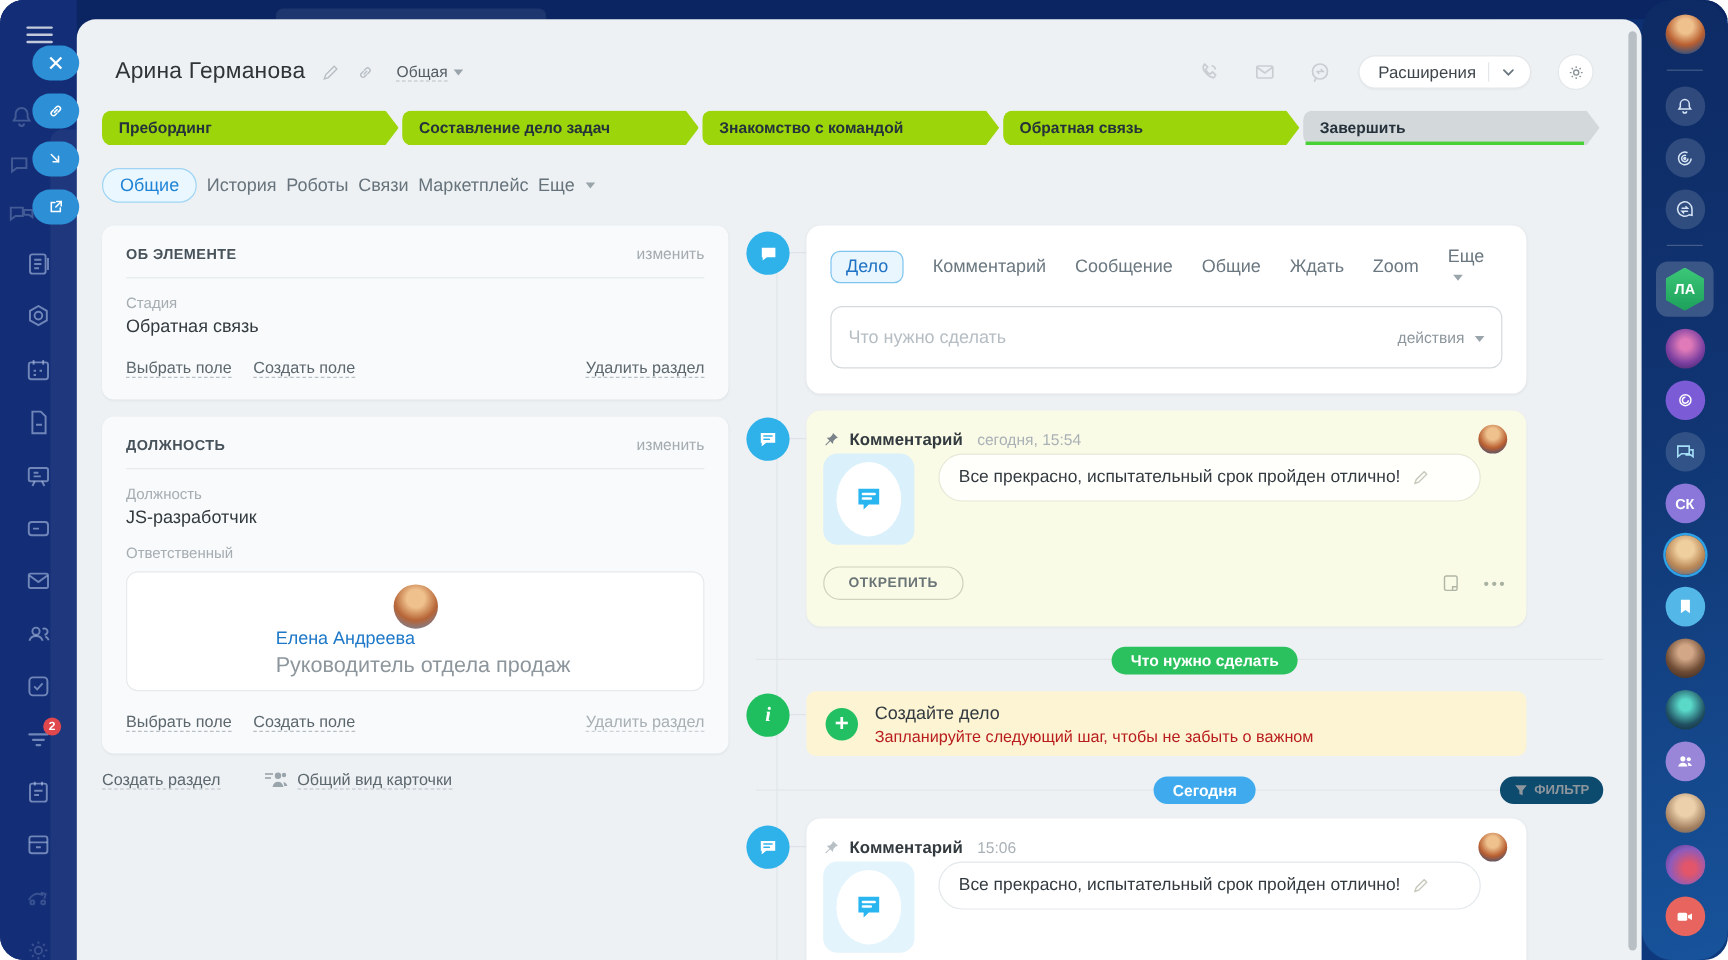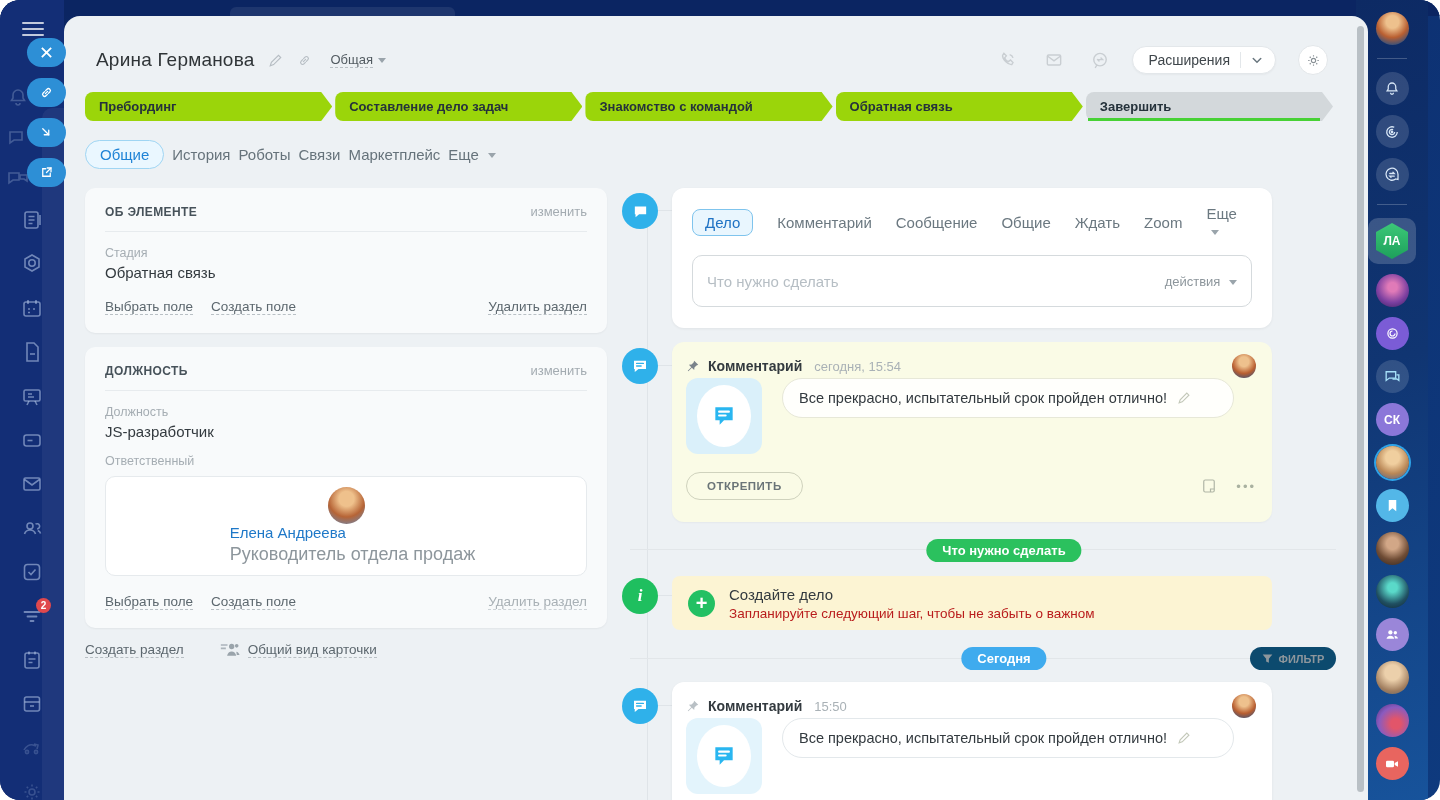--- a/index.html
+++ b/index.html
@@ -22,22 +22,22 @@
   .ghost-ic { position:absolute; left:6px; opacity:.25; color:#cfe0f6; }
   .pill { position:absolute; left:27px; width:39px; height:29px; border-radius:15px; background:#2d8fd6;
           display:flex; align-items:center; justify-content:center; color:#fff; z-index:30; cursor:pointer; }
   .lsb-icons { position:absolute; left:0; top:208px; width:64px; display:flex; flex-direction:column; align-items:center; gap:20px; }
   .lsb-ic { width:24px; height:24px; color:rgba(190,208,238,.55); position:relative; cursor:pointer; }
   .lsb-ic.dim { opacity:.4; }
   .badge-red { position:absolute; top:-6px; right:-7px; min-width:15px; height:15px; border-radius:8px; background:#e0484d;
                color:#fff; font-size:10px; font-weight:bold; display:flex; align-items:center; justify-content:center; padding:0 3px; }
 
   
-  .rsb { position:absolute; right:12px; top:0; width:72px; height:800px;
-         background:linear-gradient(165deg,#0d2a64 0%,#103572 45%,#17539b 100%); }
+  .rsb { position:absolute; right:0; top:0; width:72px; height:800px;
+         background:linear-gradient(165deg,#0d2a64 0%,#103572 45%,#17539b 100%);border-radius:26px; }
   .rsb-col { position:absolute; top:12px; left:0; width:72px; display:flex; flex-direction:column; align-items:center; gap:10px; }
   .r-av { width:33px; height:33px; border-radius:50%; cursor:pointer; flex:0 0 auto; }
   .r-circle { width:33px; height:33px; border-radius:50%; background:rgba(255,255,255,.14); color:#d7e6f6;
               display:flex; align-items:center; justify-content:center; cursor:pointer; flex:0 0 auto; }
   .r-div { width:30px; height:1px; background:rgba(255,255,255,.22); margin:3px 0; }
   .r-active { width:48px; height:46px; border-radius:10px; background:rgba(255,255,255,.18);
               display:flex; align-items:center; justify-content:center; cursor:pointer; }
   .hexa { width:32px; height:36px; clip-path:polygon(50% 0,100% 25%,100% 75%,50% 100%,0 75%,0 25%);
           background:linear-gradient(180deg,#3cc878,#1da05b); color:#fff; font-size:12px; font-weight:bold;
           display:flex; align-items:center; justify-content:center; }
@@ -640,21 +640,21 @@
     </div>
 
     <div class="tcard cmt2">
       <div class="cm-hd">
         <span class="pin-ic lt">
           <svg width="14" height="14" viewBox="0 0 24 24" fill="currentColor">
               <path d="M14 3l7 7-3 1-3.5 3.5L14 19l-4-4-6 6-1-1 6-6-4-4 4.5-.5L13 6z"></path>
             </svg>
         </span>
         <span class="cm-type">Комментарий</span>
-        <span class="cm-time">15:50</span>
+        <span class="cm-time">15:06</span>
         <span class="cm-av"></span>
       </div>
       <div class="cm-body">
         <div class="cm-tile lt">
           <span class="disc">
             <svg width="26" height="26" viewBox="0 0 24 24" fill="currentColor">
                 <path d="M4 4h16v12h-8l-4 4v-4H4z"></path>
                 <path d="M7.5 8h9M7.5 11.5h6" stroke="#fff" stroke-width="2" stroke-linecap="round"></path>
               </svg>
           </span>

